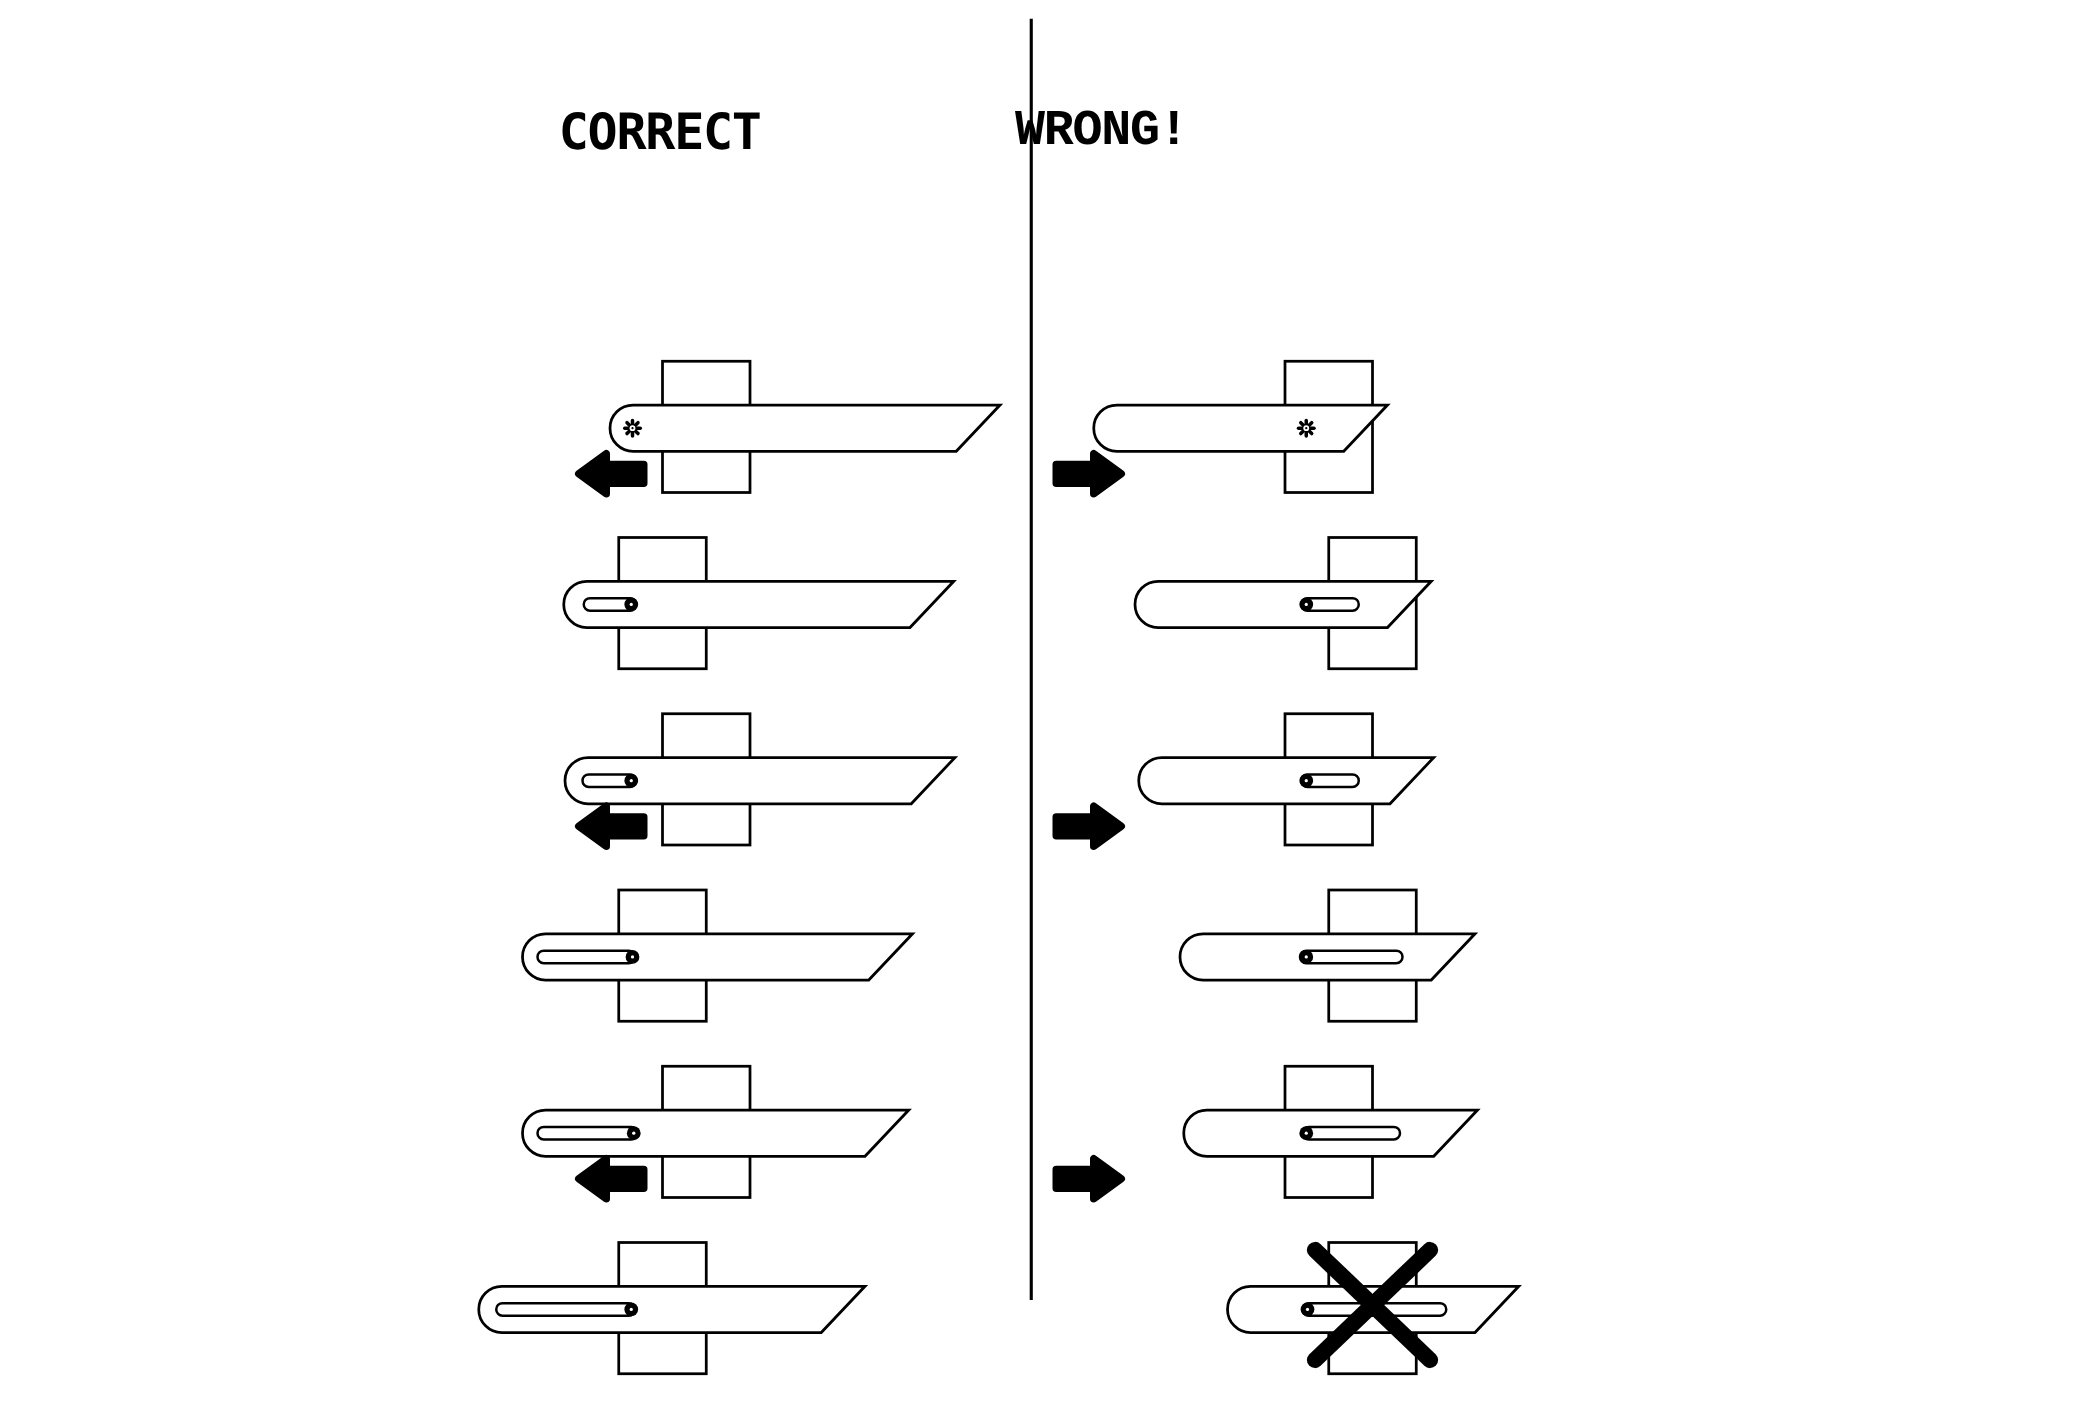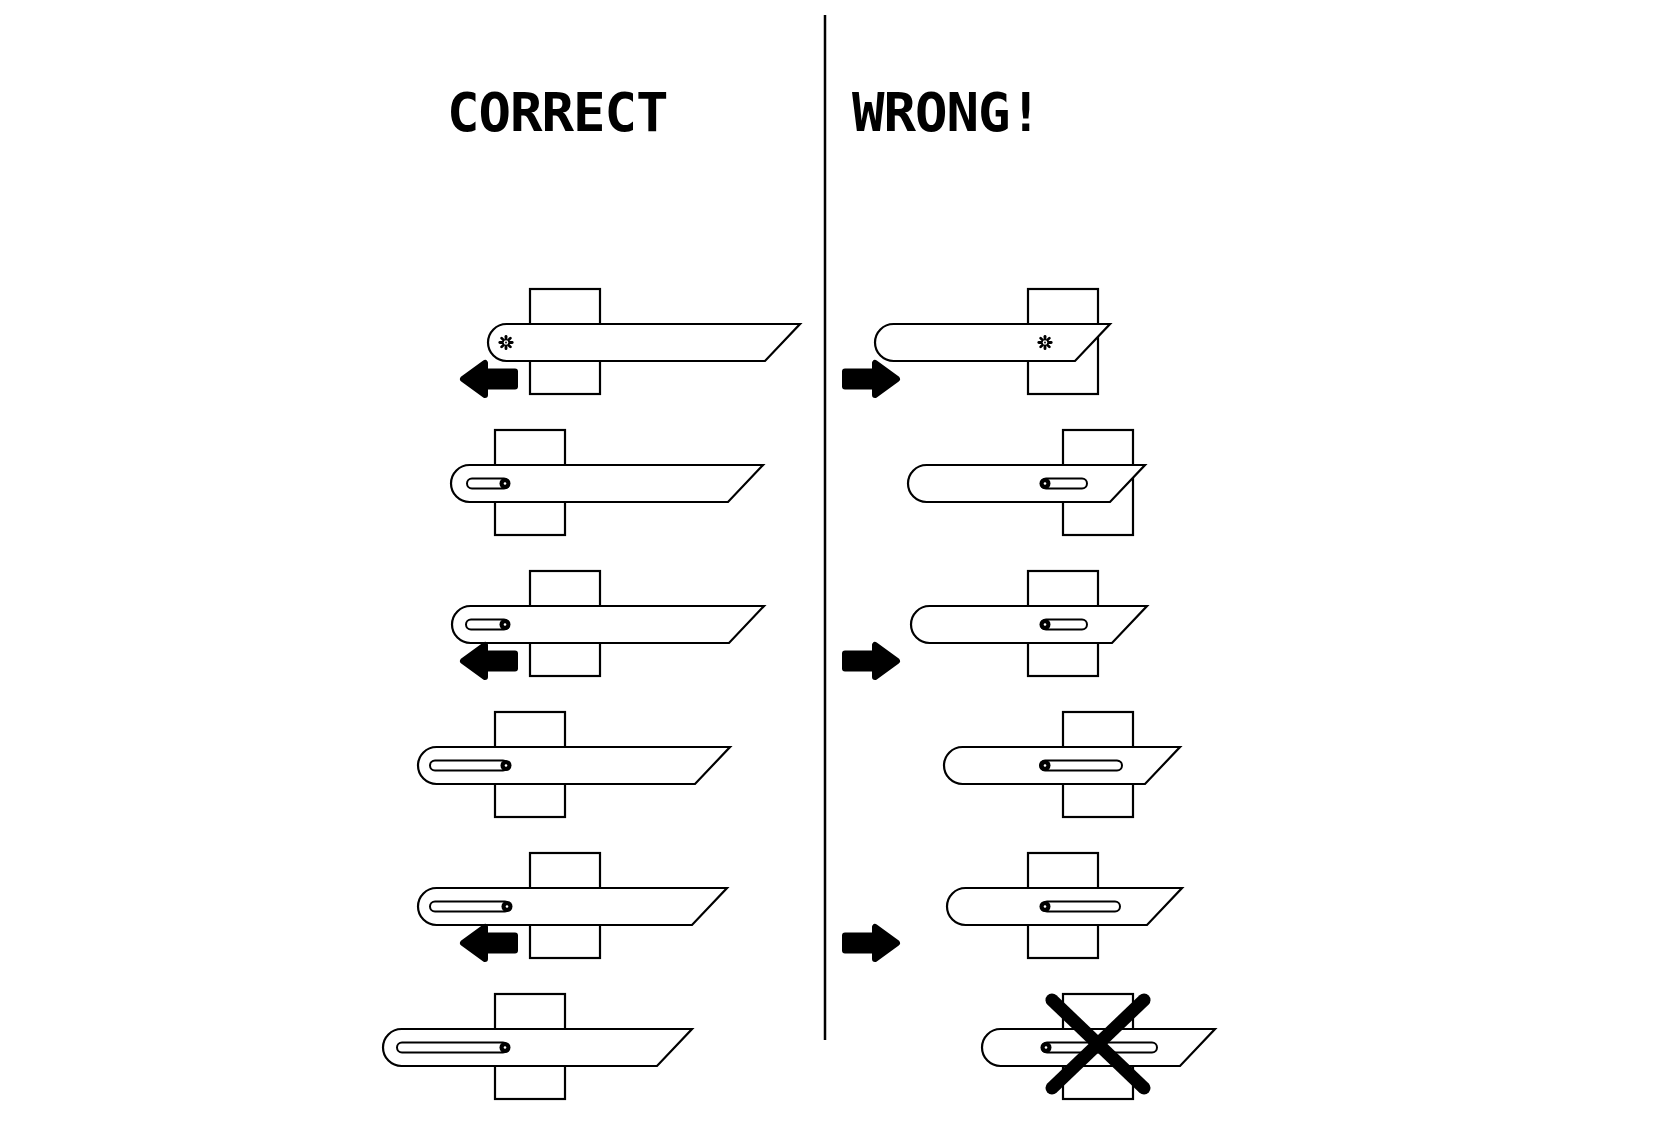--- a/index.html
+++ b/index.html
@@ -1,21 +1,21 @@
 <!DOCTYPE html>
 <html><head>
 <meta charset="utf-8">
 <style>
   html,body{margin:0;padding:0;background:#ffffff;}
   .canvas{position:relative;width:1674px;height:1123px;background:#ffffff;overflow:hidden;
           font-family:"DejaVu Sans Mono","Liberation Mono",monospace;}
-  .panel-title{position:absolute;font-size:54px;font-weight:700;line-height:1;
+  .panel-title{position:absolute;font-size:40px;font-weight:700;line-height:1;
                letter-spacing:-1px;color:#000;white-space:nowrap;}
   .title-left{left:447px;top:86px;}
-  .title-right{left:852px;top:86px;}
+  .title-right{left:812px;top:86px;font-family:Liberation Mono, monospace;}
   svg{position:absolute;left:0;top:0;}
 </style>
 </head>
 <body>
 
 <div class="canvas">
   <div class="panel-title title-left">CORRECT</div>
   <div class="panel-title title-right">WRONG!</div>
   <svg id="diagram-svg" width="1674" height="1123" viewBox="0 0 1674 1123">
       <line x1="825" y1="15" x2="825" y2="1040" stroke="#000000" stroke-width="2.5"></line>

